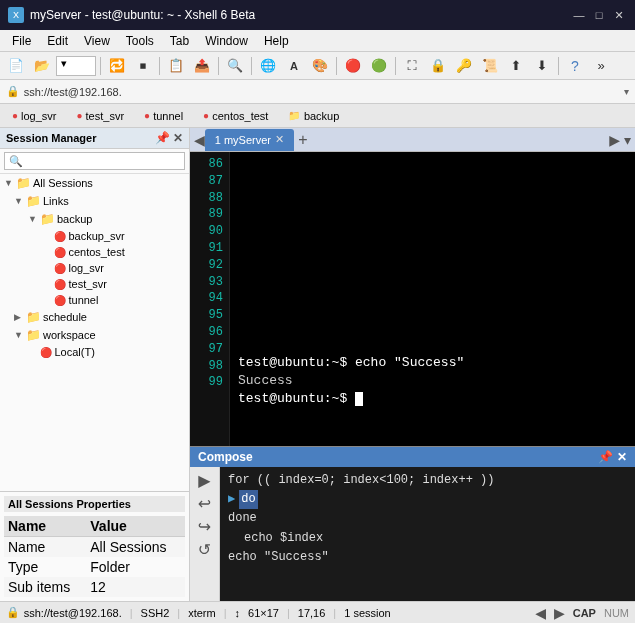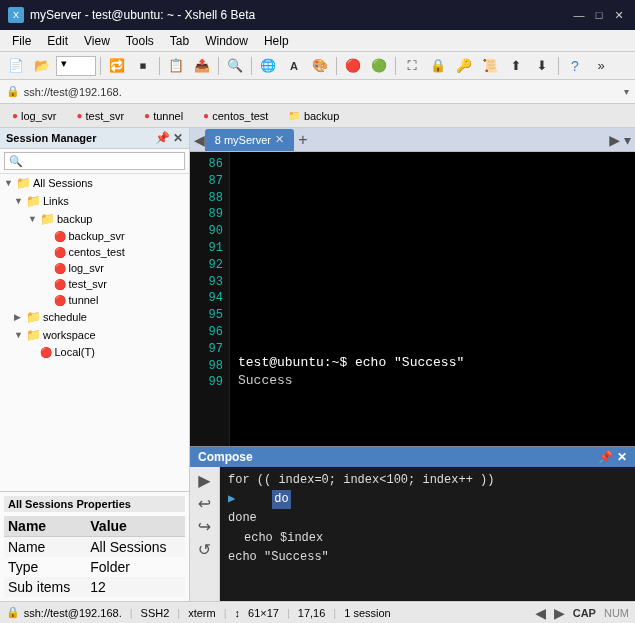--- a/index.html
+++ b/index.html
@@ -255,21 +255,21 @@
     #compose-content {
       flex: 1;
       font-family: 'Consolas', 'Courier New', monospace;
       font-size: 12px;
       padding: 4px 8px;
       background: #1a1a1a;
       color: #ddd;
     }
     .compose-line { line-height: 1.6; display: flex; align-items: center; gap: 4px; }
     .compose-line .cl-arrow { color: #4a9fd4; }
-    .compose-line .cl-selected { background: #3a5f9a; color: #fff; padding: 0 2px; margin-left: 33px; }
+    .compose-line .cl-selected { background: #3a5f9a; color: #fff; padding: 0 2px; }
 
     
     #status-bar {
       background: #e8e8e8;
       display: flex;
       align-items: center;
       height: 22px;
       padding: 0 6px;
       border-top: 1px solid #ccc;
       font-size: 11px;
@@ -475,21 +475,21 @@
     </div>
   </div>
 
   <div id="terminal-area">
 
     <div id="tab-bar">
       <div class="tab-nav">
         <span>◀</span>
       </div>
       <div id="tab-item">
-        <span>8 myServer</span>
+        <span>1 myServer</span>
         <span class="tab-close">✕</span>
       </div>
       <span id="tab-add">+</span>
       <div class="tab-right">
         <span>▶</span>
         <span>▾</span>
       </div>
     </div>
 
     <div id="terminal-content">
@@ -519,20 +519,24 @@
         <div class="term-line"> </div>
         <div class="term-line"> </div>
         <div class="term-line"> </div>
         <div class="term-line"> </div>
         <div class="term-line"> </div>
         <div class="term-line">
           <span class="term-prompt">test@ubuntu:~$ echo "Success"</span>
         </div>
         <div class="term-line">
           <span>Success</span>
+        </div>
+        <div class="term-line">
+          <span class="term-prompt">test@ubuntu:~$ </span>
+          <span class="term-cursor"></span>
         </div>
       </div>
     </div>
 
     <div id="compose-panel">
       <div id="compose-header">
         <span>Compose</span>
         <div class="compose-controls">
           <span>📌</span>
           <span>✕</span>

